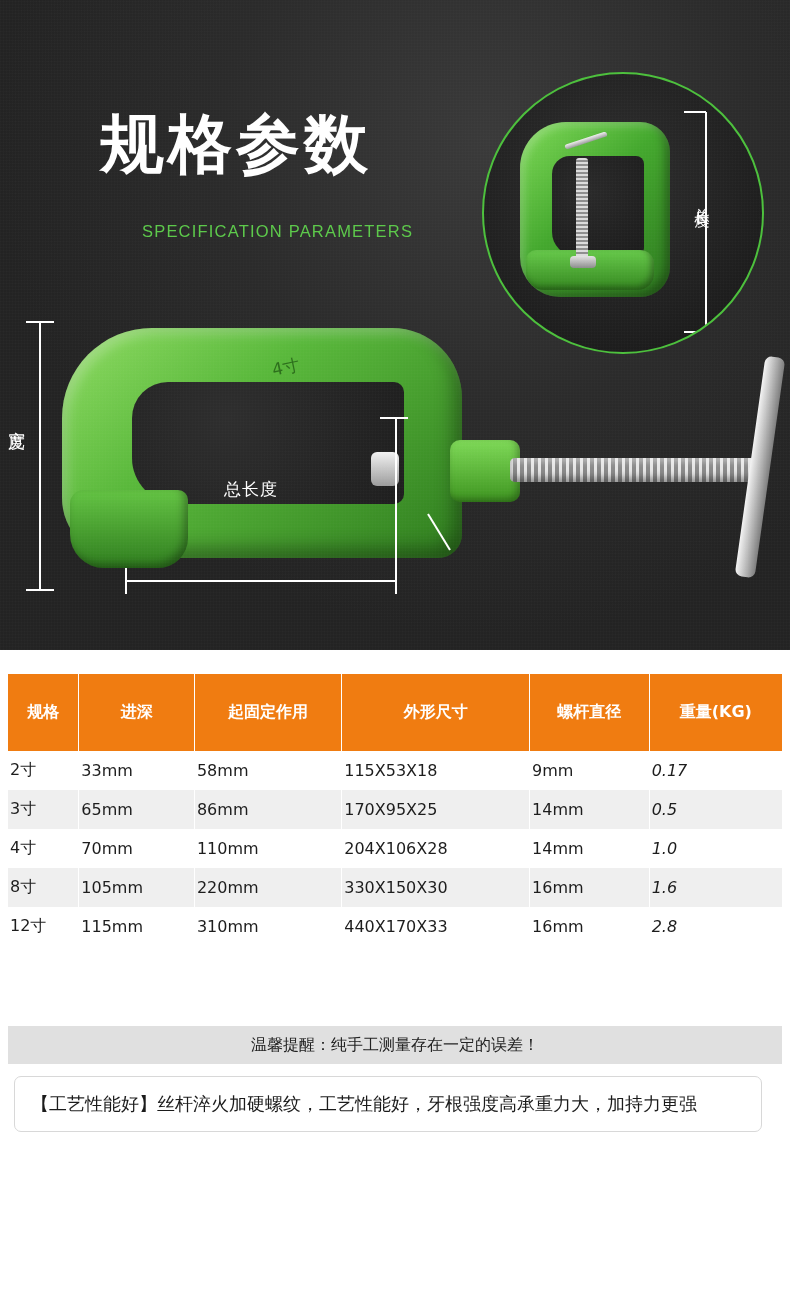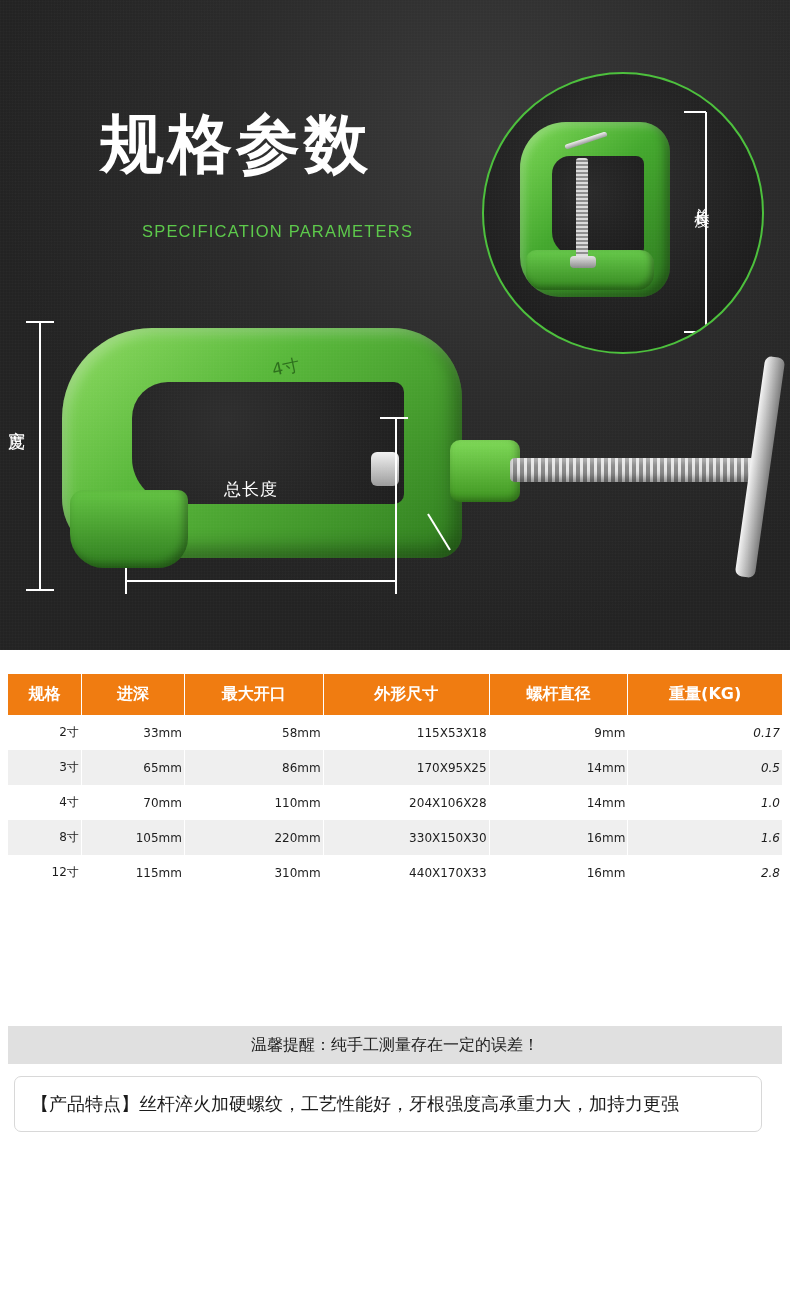--- a/index.html
+++ b/index.html
@@ -239,30 +239,30 @@
     top: 674px;
     width: 774px;
     border-collapse: collapse;
     font-family: "DejaVu Sans", "Liberation Sans", sans-serif;
   }
   .spec-table th {
     background: #f07c11;
     color: #ffffff;
     font-size: 16px;
     font-weight: bold;
-    padding: 10px 2px;
+    padding: 28px 2px;
     border-right: 1px solid #ffffff;
     text-align: center;
   }
   .spec-table th:last-child { border-right: none; }
   .spec-table td {
-    font-size: 12px;
+    font-size: 16px;
     color: #1d1d1d;
     padding: 9px 2px;
-    text-align: right;
+    text-align: left;
     border-right: 1px solid #ffffff;
   }
   .spec-table td:last-child { border-right: none; font-style: italic; }
   .spec-table tbody tr:nth-child(odd) { background: #ffffff; }
   .spec-table tbody tr:nth-child(even) { background: #efefef; }
   .spec-table tbody tr:nth-child(odd) td { background: #ffffff; }
 
   .note-bar {
     position: absolute;
     left: 8px;
@@ -346,21 +346,21 @@
     <svg style="position:absolute;left:392px;top:480px;width:80px;height:80px;" viewBox="0 0 80 80">
       <path d="M58 70 L36 34" stroke="#ffffff" stroke-width="2" fill="none"></path>
     </svg>
   </div>
 
   <table class="spec-table">
     <thead>
       <tr>
         <th>规格</th>
         <th>进深</th>
-        <th>最大开口</th>
+        <th>起固定作用</th>
         <th>外形尺寸</th>
         <th>螺杆直径</th>
         <th>重量(KG)</th>
       </tr>
     </thead>
     <tbody>
       <tr>
         <td>2寸</td>
         <td>33mm</td>
         <td>58mm</td>
@@ -399,17 +399,17 @@
         <td>440X170X33</td>
         <td>16mm</td>
         <td>2.8</td>
       </tr>
     </tbody>
   </table>
 
   <div class="note-bar">温馨提醒：纯手工测量存在一定的误差！</div>
 
   <div class="info-box box-features">
-    <span class="tag">【产品特点】</span><span class="info-text">丝杆淬火加硬螺纹，工艺性能好，牙根强度高承重力大，加持力更强</span>
+    <span class="tag">【工艺性能好】</span><span class="info-text">丝杆淬火加硬螺纹，工艺性能好，牙根强度高承重力大，加持力更强</span>
   </div>
 
 
 </div>
 
 </body></html>

